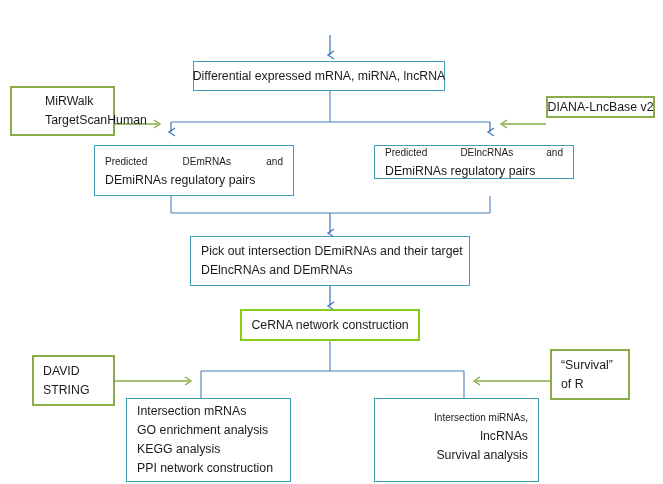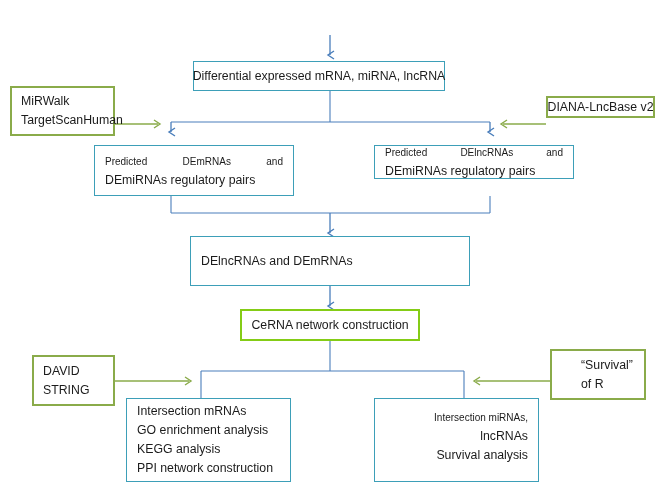--- a/index.html
+++ b/index.html
@@ -111,53 +111,54 @@
     <g>
       <line x1="550" y1="381" x2="476" y2="381" stroke="#8aab4a" stroke-width="1.3" marker-end="url(#ah-green)"></line>
     </g>
   </svg>
 
 
   <div class="box teal" style="left:193px; top:61px; width:252px; height:30px; align-items:center;">
     <div class="line">Differential expressed mRNA, miRNA, lncRNA</div>
   </div>
 
-  <div class="box green lbl-left" style="left:10px; top:86px; width:105px; height:50px;">
+  <div class="box green lbl-left" style="left:10px; top:86px; width:105px; height:50px;padding-left:24px;">
     <div class="line">MiRWalk</div>
     <div class="line">TargetScanHuman</div>
   </div>
 
   <div class="box green" style="left:546px; top:96px; width:109px; height:22px; align-items:center;">
     <div class="line">DIANA-LncBase v2</div>
   </div>
 
   <div class="box teal" style="left:94px; top:145px; width:200px; height:51px;">
     <div class="just">Predicted DEmRNAs and</div>
     <div class="line">DEmiRNAs regulatory pairs</div>
   </div>
 
   <div class="box teal" style="left:374px; top:145px; width:200px; height:34px;">
     <div class="just">Predicted DElncRNAs and</div>
     <div class="line">DEmiRNAs regulatory pairs</div>
   </div>
 
   <div class="box teal" style="left:190px; top:236px; width:280px; height:50px;">
+    <div class="line">Pick out intersection DEmiRNAs and their target</div>
     <div class="line">DElncRNAs and DEmRNAs</div>
   </div>
 
   <div class="box orange" style="left:240px; top:309px; width:180px; height:32px; align-items:center;">
     <div class="line">CeRNA network construction</div>
   </div>
 
   <div class="box green lbl-left" style="left:32px; top:355px; width:83px; height:51px;">
     <div class="line">DAVID</div>
     <div class="line">STRING</div>
   </div>
 
-  <div class="box green lbl-left" style="left:550px; top:349px; width:96px; height:51px;padding-left:20px;">
+  <div class="box green lbl-left" style="left:550px; top:349px; width:80px; height:51px;">
     <div class="line">“Survival”</div>
     <div class="line">of R</div>
   </div>
 
   <div class="box teal" style="left:126px; top:398px; width:165px; height:84px;">
     <div class="line">Intersection mRNAs</div>
     <div class="line">GO enrichment analysis</div>
     <div class="line">KEGG analysis</div>
     <div class="line">PPI network construction</div>
   </div>

